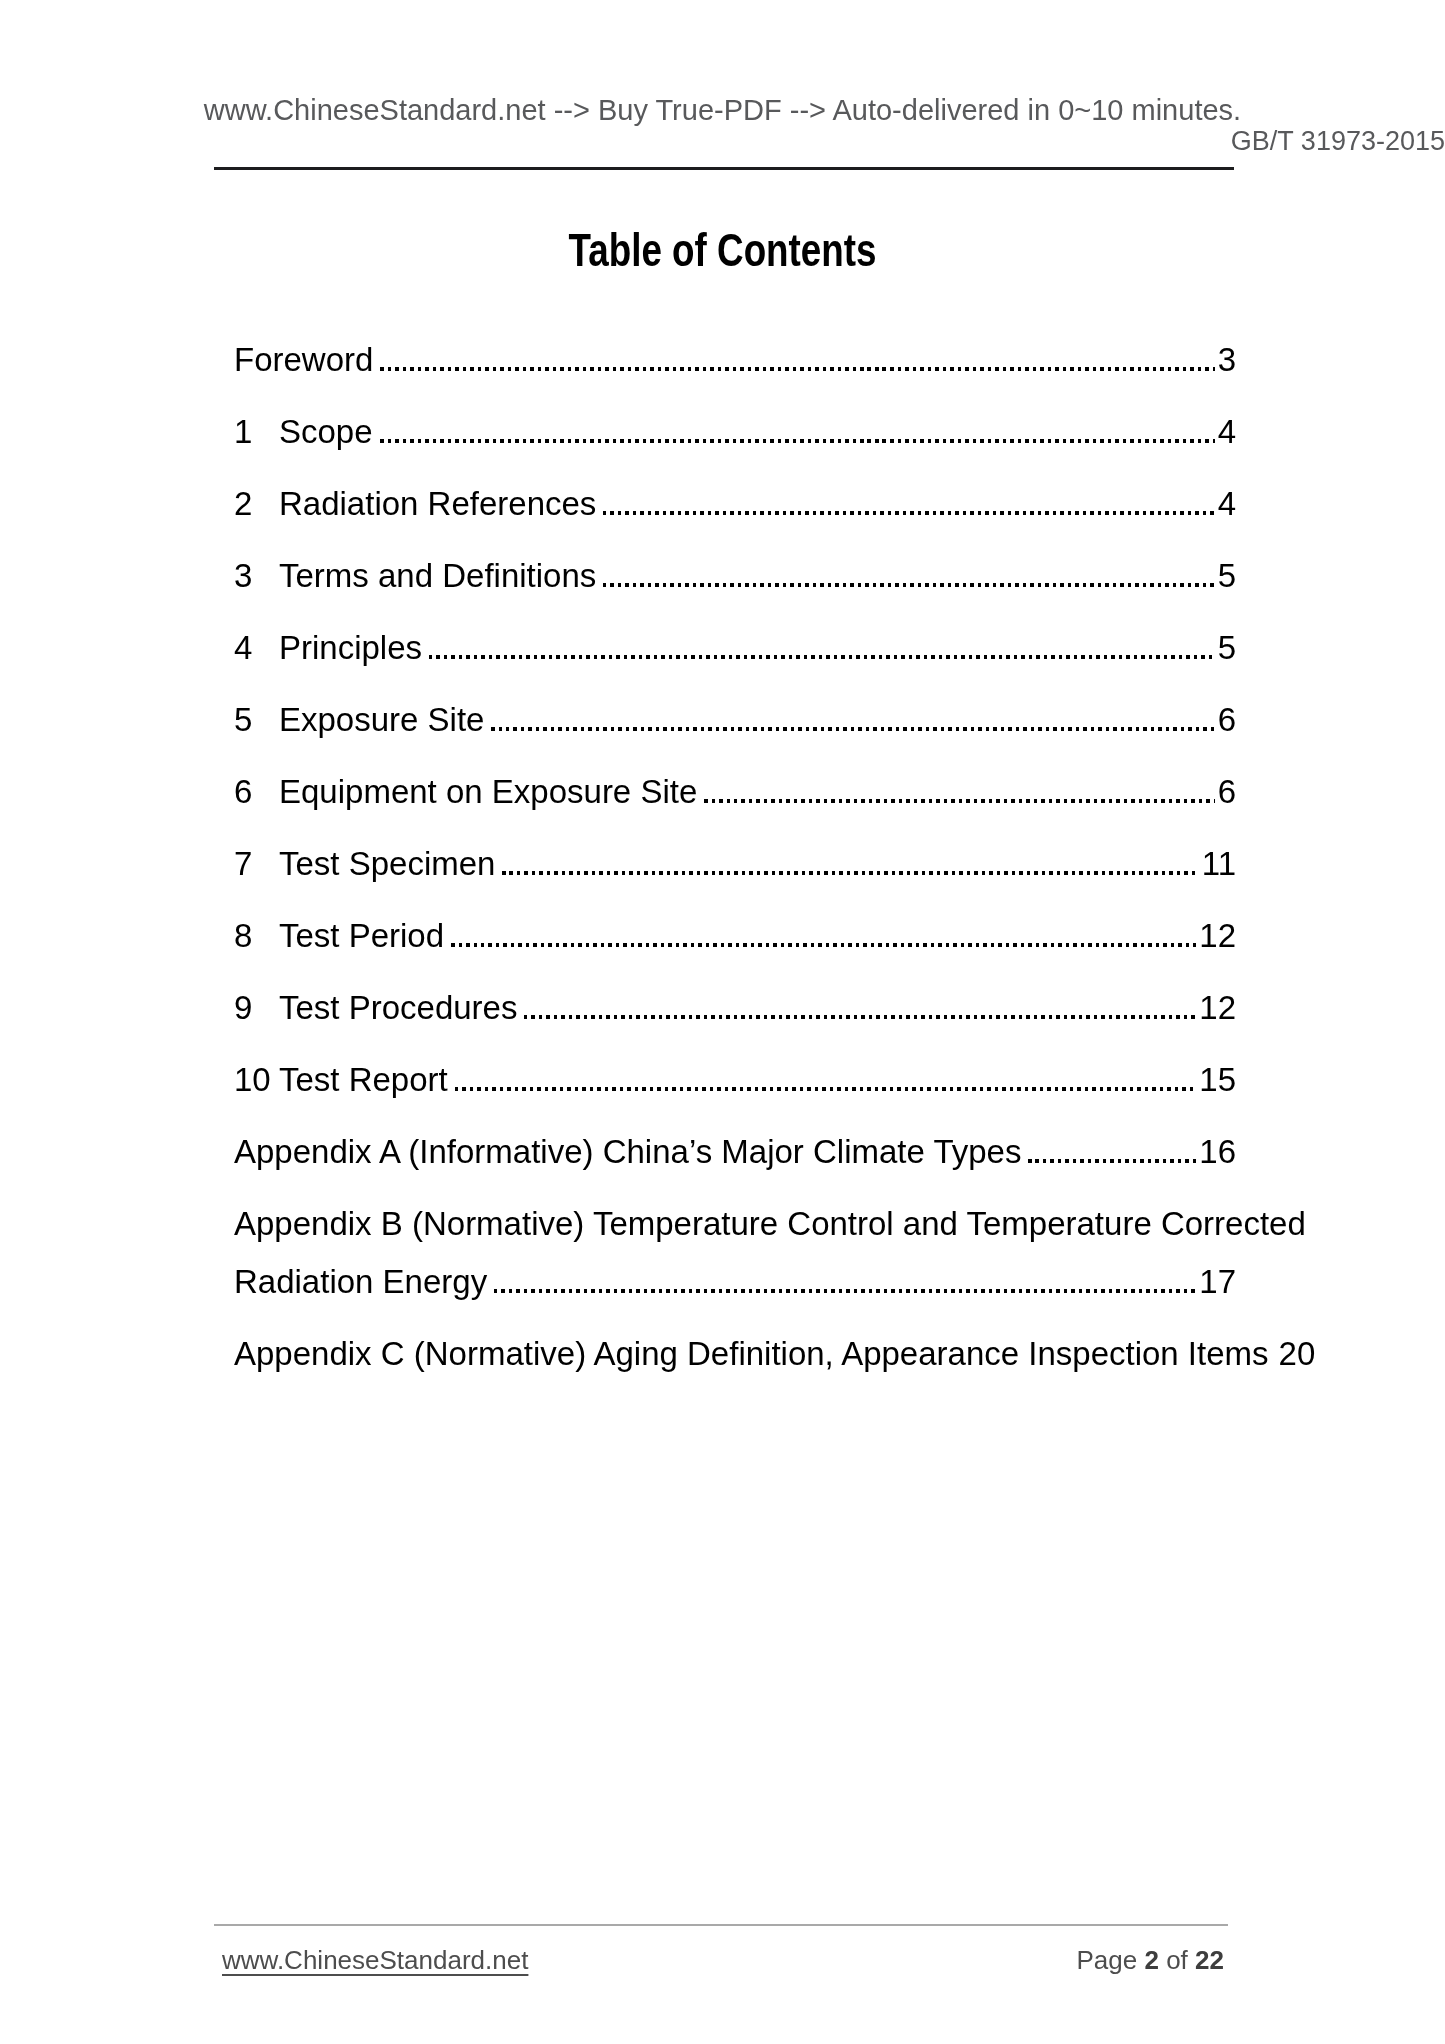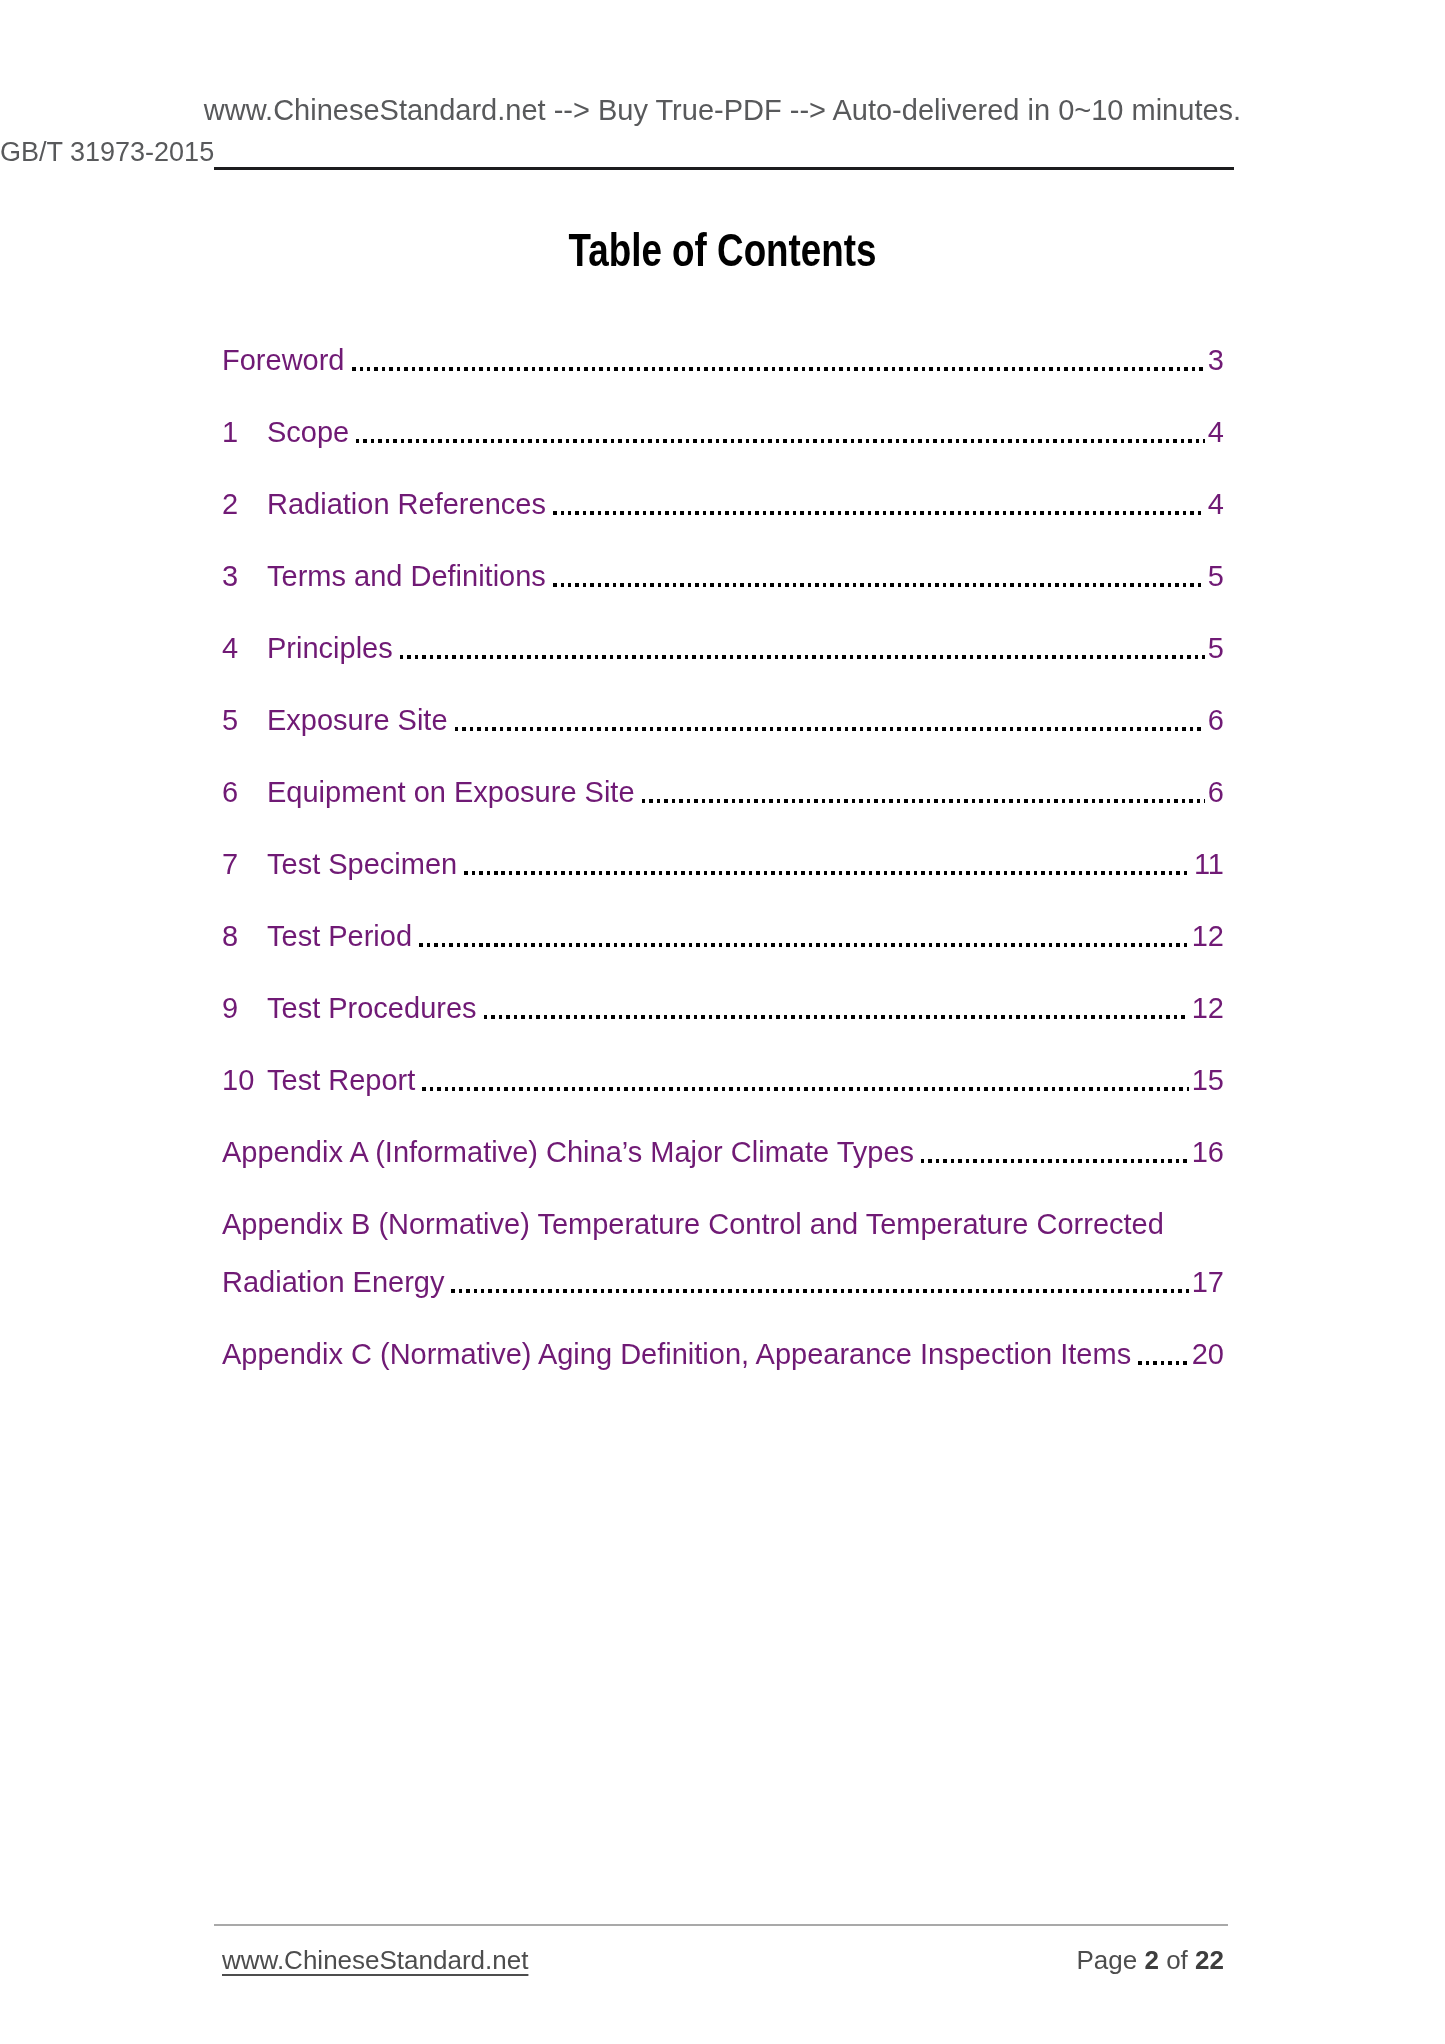--- a/index.html
+++ b/index.html
@@ -15,22 +15,22 @@
 
   
   .hdr-line1 {
     position:absolute; top:62px; left:0; width:100%;
     text-align:center;
     font-size:29px; line-height:29px;
     color:#58595b;
     white-space:nowrap;
   }
   .hdr-line2 {
-    position:absolute; top:105px; left:0; width:100%;
-    text-align:left;
+    position:absolute; top:94px; left:0; width:100%;
+    text-align:right;
     font-size:27px; line-height:27px;
     color:#58595b;
     white-space:nowrap;
   }
   .hdr-rule {
     position:absolute; top:133px; left:214px;
     width:1020px; height:3px;
     background:#1d1d1f;
   }
 
@@ -39,24 +39,24 @@
     position:absolute; top:191px; left:0; width:100%;
     text-align:center;
     font-size:46px; line-height:1.1;
     font-weight:bold;
     color:#000;
   }
   .doc-title span { display:inline-block; transform:scaleX(0.8); white-space:nowrap; }
 
   
   .toc {
-    position:absolute; top:306px; left:222px;
+    position:absolute; top:306px; left:234px;
     width:1002px;
-    font-size:29px; line-height:40px;
-    color:#701a75;
+    font-size:33px; line-height:40px;
+    color:#000000;
   }
   .toc-row { display:flex; align-items:flex-start; height:72px; }
   .toc-row.wrap-first { height:58px;text-align:right; }
   .toc-num { display:inline-block; min-width:45px; flex:0 0 auto; }
   .toc-label { flex:0 1 auto; white-space:nowrap; }
   .toc-leader {
     flex:1 1 auto;
     height:4px;
     margin:27px 3px 0 7px;
     background:repeating-linear-gradient(to right,#000 0 3.5px,transparent 3.5px 7.5px);

